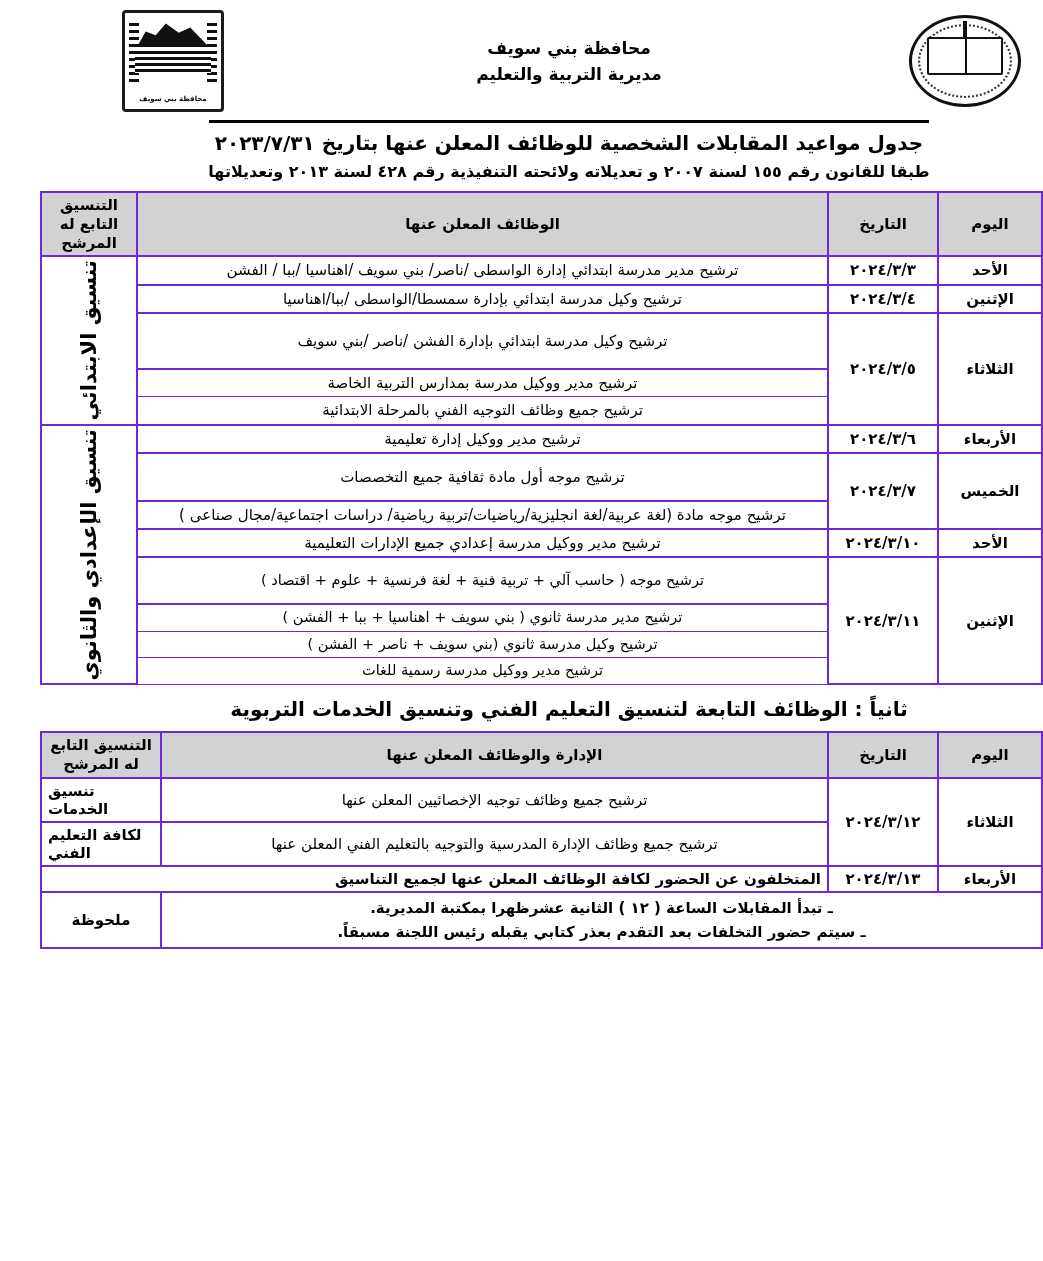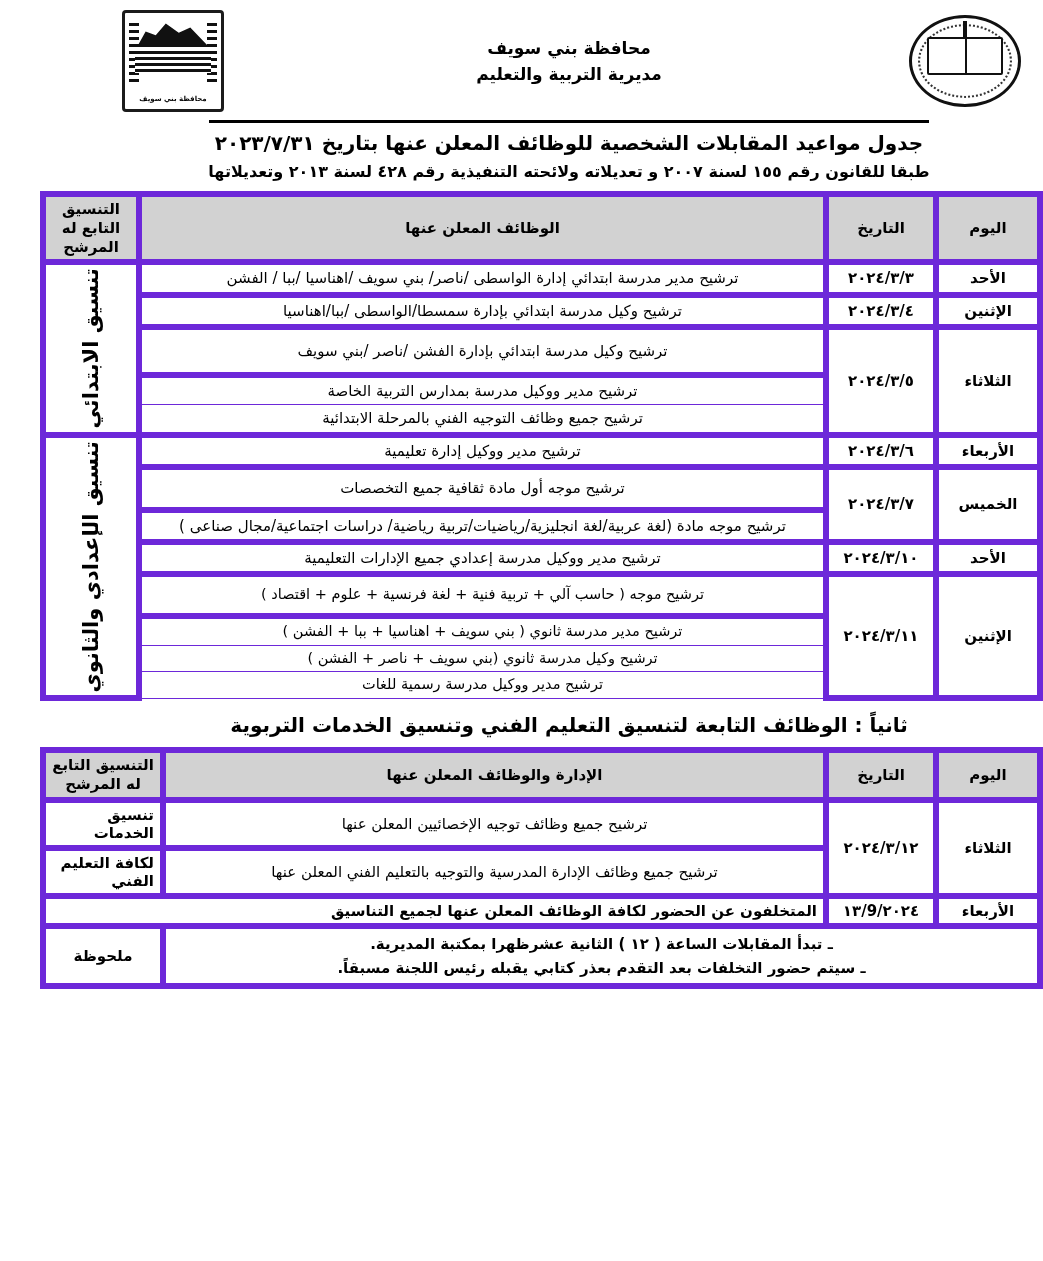--- a/index.html
+++ b/index.html
@@ -87,21 +87,21 @@
   }
 
   
   table.grid {
     border-collapse: collapse;
     width: 1003px;
     margin: 10px auto 0 auto;
     table-layout: fixed;
   }
   table.grid td, table.grid th {
-    border: 6px solid #6d28d9;
+    border: 2px solid #6d28d9;
     padding: 3px 6px;
     vertical-align: middle;
     font-size: 15px;
   }
   thead th {
     background: #d2d2d2;
     font-weight: bold;
     font-size: 19px;
     text-align: center;
     padding: 6px 4px;
@@ -124,21 +124,21 @@
   }
   td.job {
     text-align: center;
     font-size: 15.5px;
     font-weight: normal;
     line-height: 1.35;
   }
   td.job.job-sm { font-size: 14.5px; }
   td.coord {
     width: 90px;
-    text-align: right;
+    text-align: left;
     font-weight: bold;
     font-size: 15px;
   }
   .vert {
     writing-mode: vertical-rl;
     transform: rotate(180deg);
     white-space: nowrap;
     font-size: 21px;
     font-weight: bold;
     letter-spacing: 2px;
@@ -382,21 +382,21 @@
         <td class="date" rowspan="2">٢٠٢٤/٣/١٢</td>
         <td class="job">ترشيح جميع وظائف توجيه الإخصائيين المعلن عنها</td>
         <td class="coord">تنسيق الخدمات</td>
       </tr>
       <tr>
         <td class="job">ترشيح جميع وظائف الإدارة المدرسية والتوجيه بالتعليم الفني المعلن عنها</td>
         <td class="coord">لكافة التعليم الفني</td>
       </tr>
       <tr>
         <td class="day">الأربعاء</td>
-        <td class="date">٢٠٢٤/9/١٣</td>
+        <td class="date">٢٠٢٤/٣/١٣</td>
         <td class="missing" colspan="2">المتخلفون عن الحضور لكافة الوظائف المعلن عنها لجميع التناسيق</td>
       </tr>
       <tr>
         <td class="note-body" colspan="3">
           <div>ـ تبدأ المقابلات الساعة ( ١٢ ) الثانية عشرظهرا بمكتبة المديرية.</div>
           <div>ـ سيتم حضور التخلفات بعد التقدم بعذر كتابي يقبله رئيس اللجنة مسبقاً.</div>
         </td>
         <td class="note-label">ملحوظة</td>
       </tr>
     </tbody>

